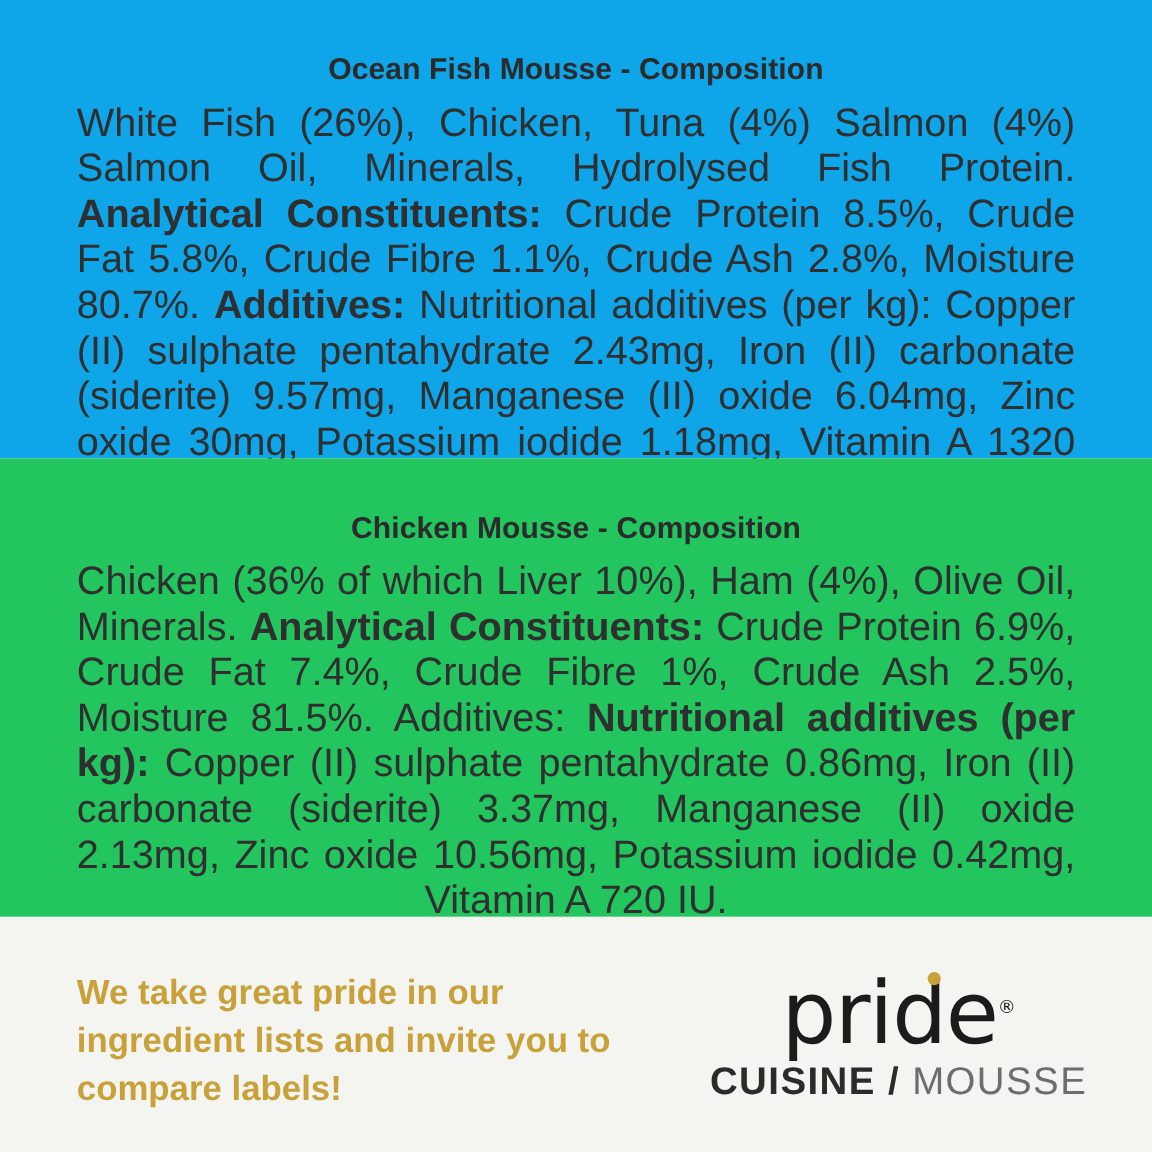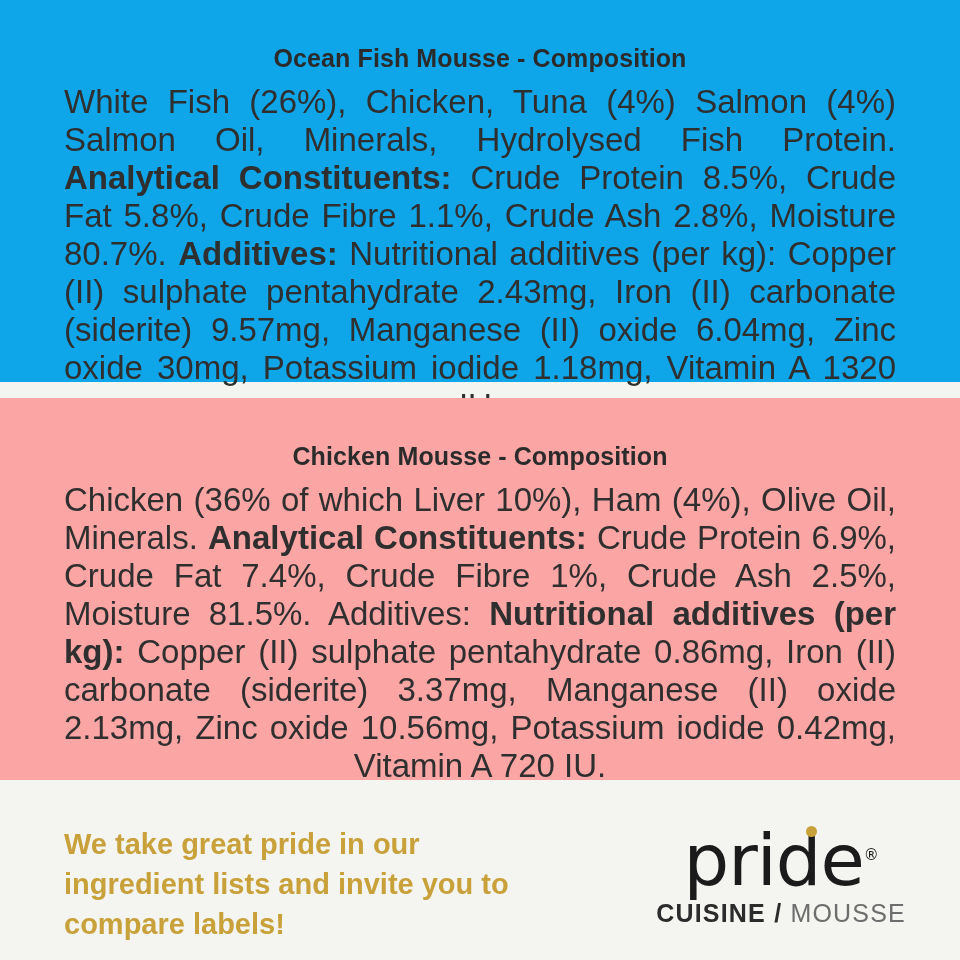--- a/index.html
+++ b/index.html
@@ -21,24 +21,23 @@
     flex-direction: column;
   }
 
   
   .panel-fish {
     background: #0ea5e9;
     height: 382px;
     padding: 44px 64px 0 64px;
   }
   .panel-chicken {
-    background: #fca5a5;
+    background: #22c55e;
     height: 382px;
     padding: 44px 64px 0 64px;
-    margin-top: 16px;
   }
   .panel-footer {
     background: #f4f4f0;
     flex: 1 1 auto;
     padding: 44px 48px 4px 64px;
     display: flex;
     align-items: flex-start;
     justify-content: space-between;
   }
 
@@ -94,21 +93,21 @@
     border-radius: 50%;
     background: #c9a13a;
   }
   .brand-reg {
     font-size: 15px;
     vertical-align: super;
     color: #1b1b1b;
     letter-spacing: 0;
   }
   .brand-sub {
-    font-size: 25px;
+    font-size: 32px;
     letter-spacing: 1.2px;
     color: #2b2b2b;
     margin-top: 2px;
   }
   .brand-sub .bold { font-weight: bold; }
   .brand-sub .light { color: #6d6d6d; }
 </style>
 </head>
 <body>
 

